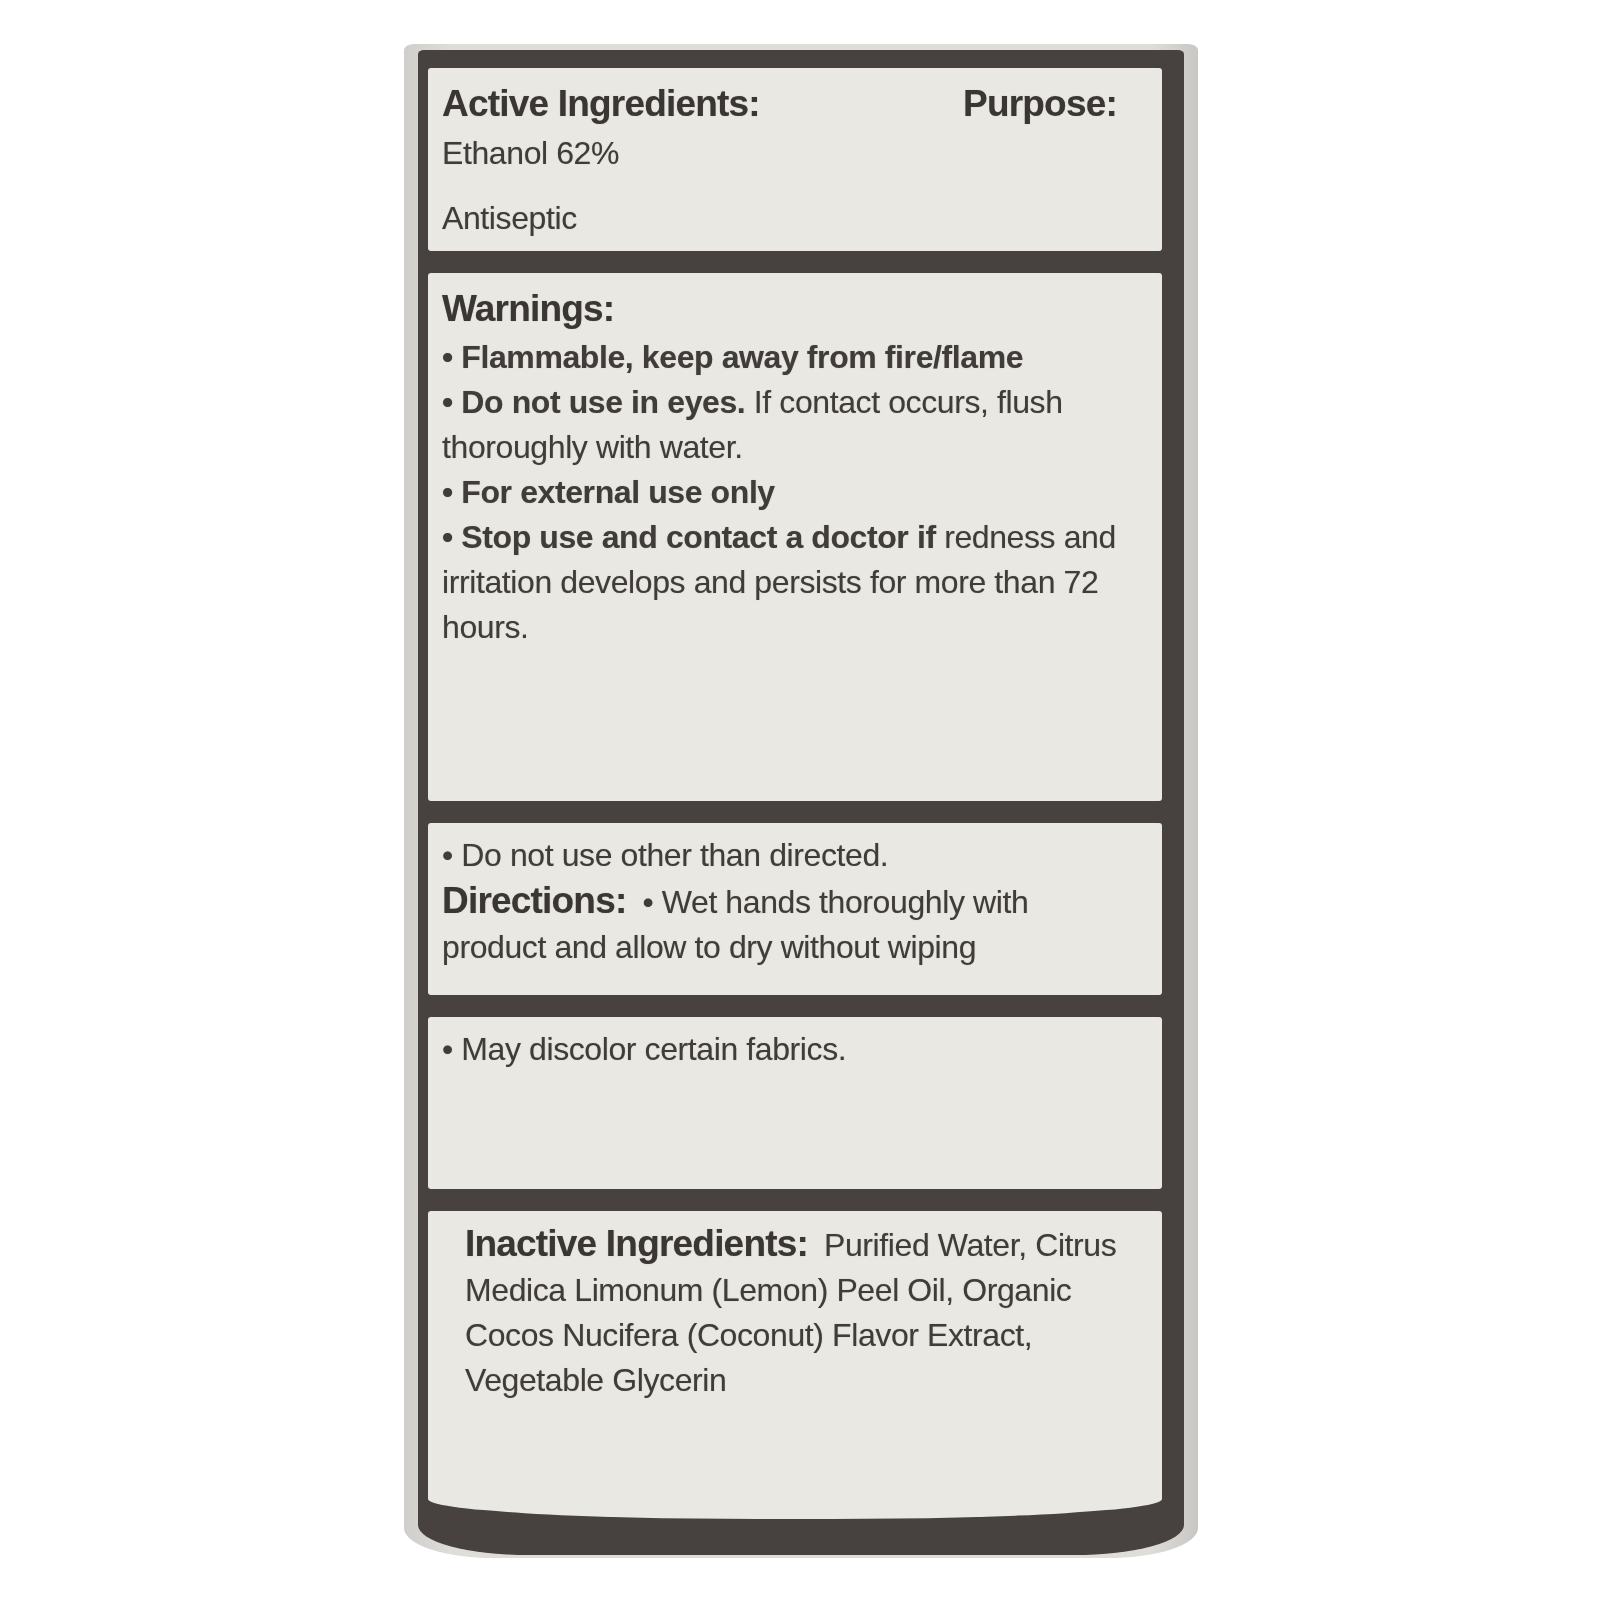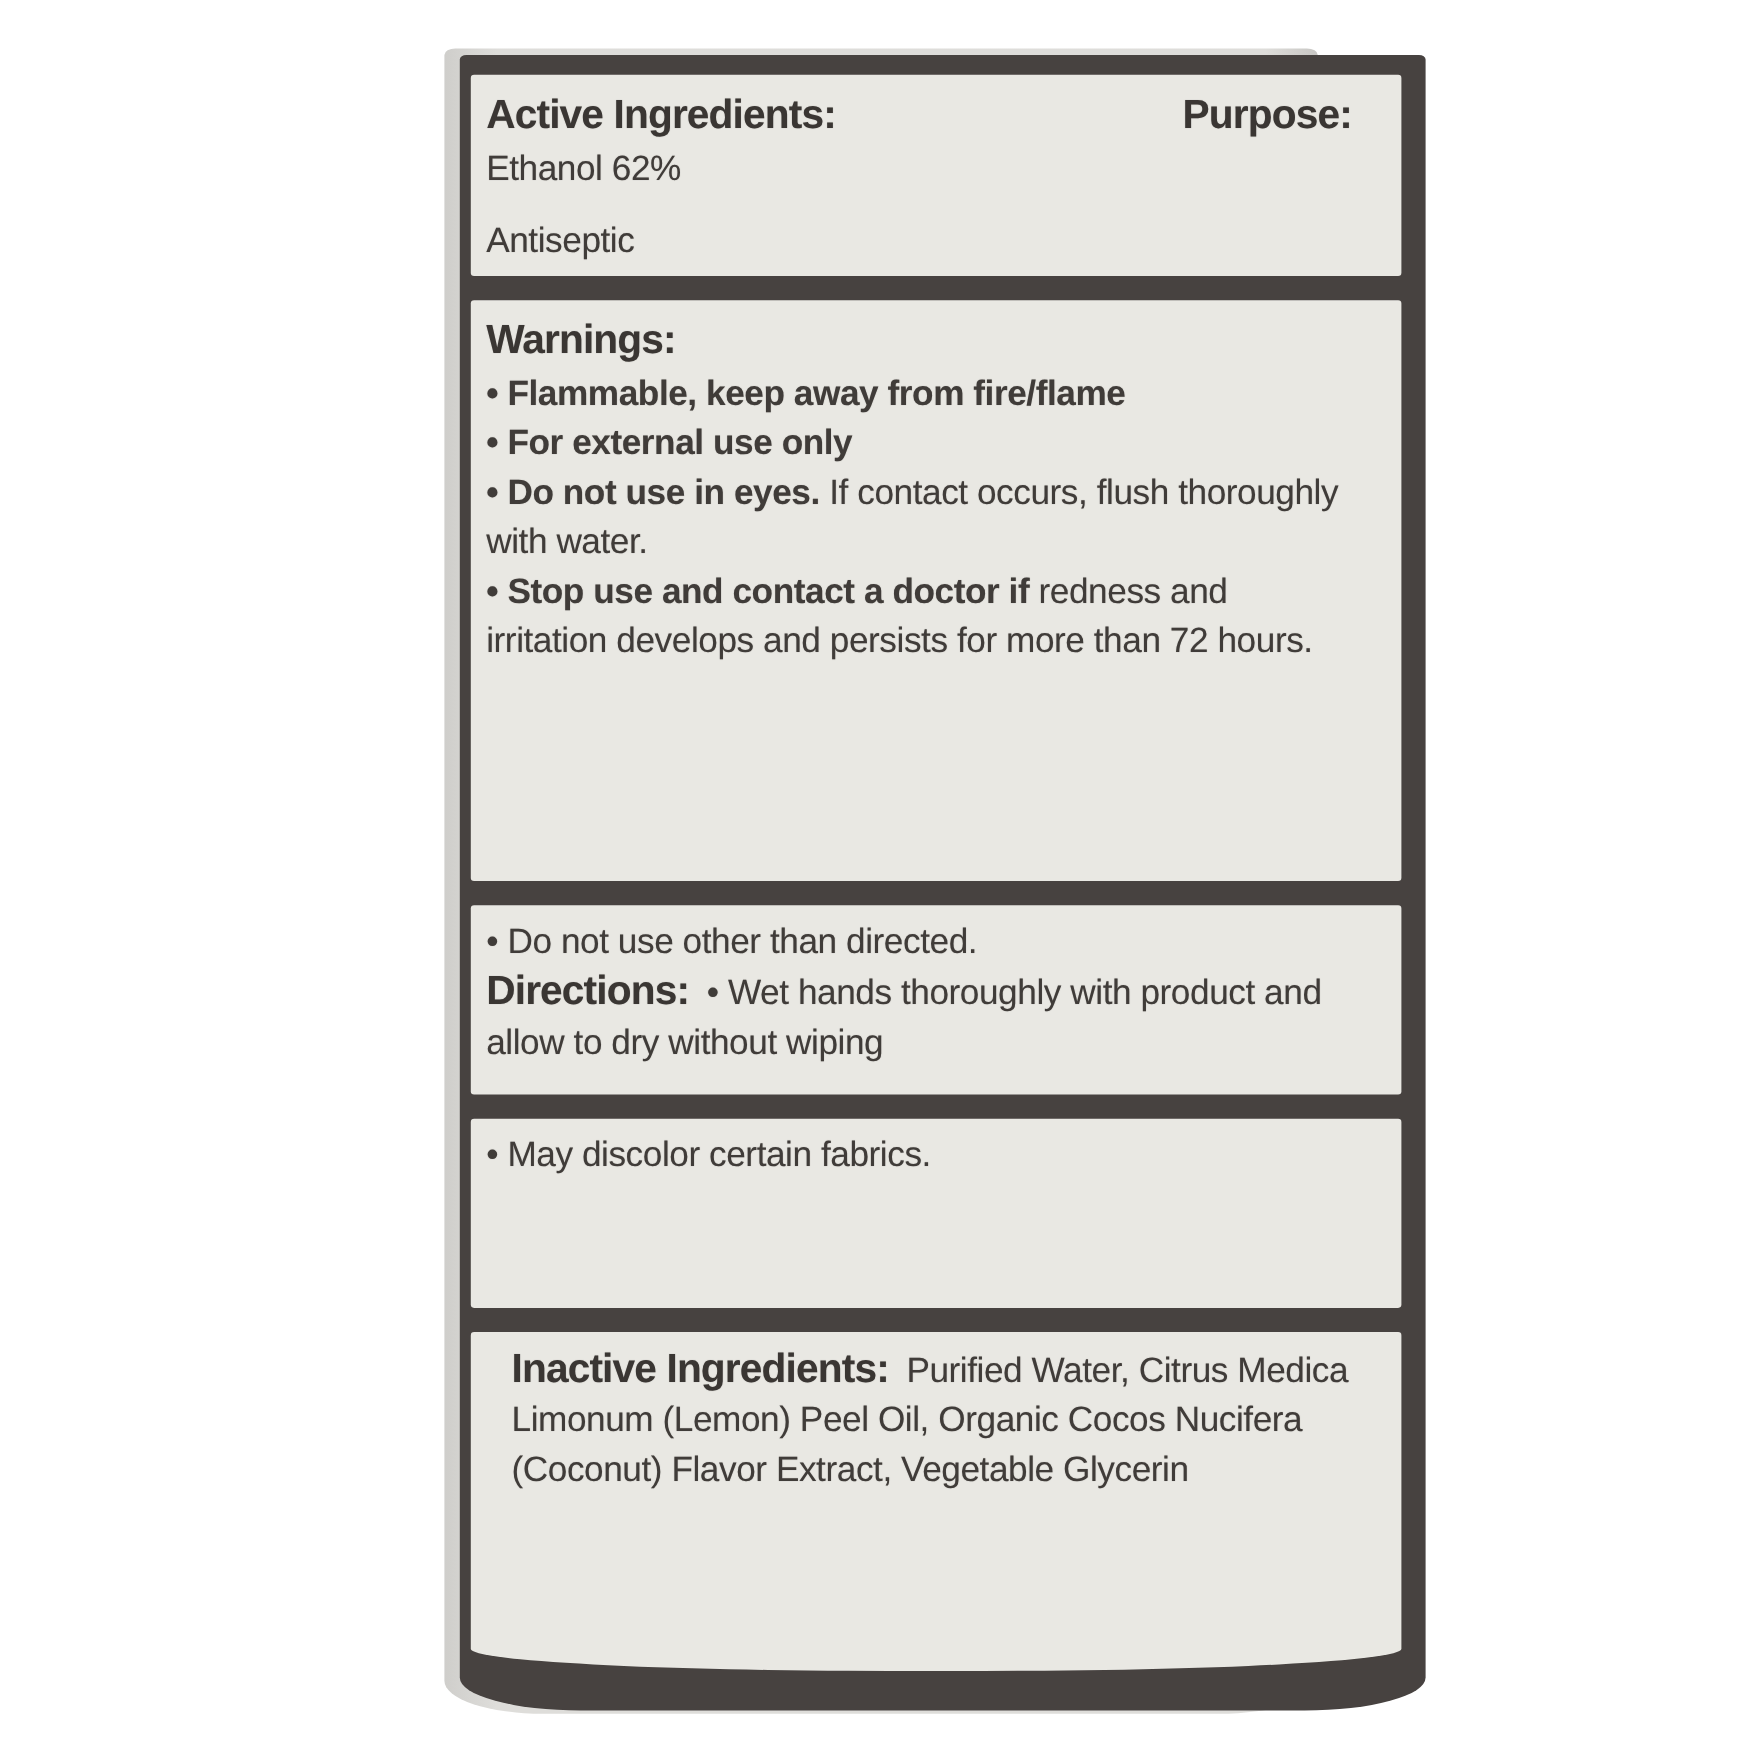--- a/index.html
+++ b/index.html
@@ -20,21 +20,21 @@
     top: 44px;
     width: 794px;
     height: 1514px;
     background: linear-gradient(to right, #cfcecb, #deddda 6%, #deddda 94%, #c8c7c4);
     border-radius: 10px 10px 90px 90px / 6px 6px 30px 30px;
   }
   .bottle-frame {
     position: absolute;
     left: 418px;
     top: 50px;
-    width: 878px;
+    width: 766px;
     height: 1505px;
     background: #474240;
     border-radius: 6px 6px 110px 110px / 4px 4px 30px 30px;
     overflow: hidden;
     display: flex;
     flex-direction: column;
     gap: 22px;
     padding: 18px 22px 36px 10px;
     box-sizing: border-box;
   }
@@ -105,22 +105,22 @@
       <span>Ethanol 62%</span>
       <span class="dots"></span>
       <span>Antiseptic</span>
     </div>
   </div>
 
 
   <div class="panel panel-warnings">
     <p class="hdg warnings-heading">Warnings:</p>
     <p><span class="b">• Flammable, keep away from fire/flame</span><span></span></p>
+    <p><span class="b">• Do not use in eyes.</span><span> If contact occurs, flush thoroughly with water.</span></p>
     <p><span class="b">• For external use only</span><span></span></p>
-    <p><span class="b">• Do not use in eyes.</span><span> If contact occurs, flush thoroughly with water.</span></p>
     <p><span class="b">• Stop use and contact a doctor if</span><span> redness and irritation develops and persists for more than 72 hours.</span></p>
   </div>
 
   <div class="panel panel-directions">
     <p>• Do not use other than directed.</p>
     <p>
       <span class="hdg inline-hdg">Directions:</span><span>• Wet hands thoroughly with product and allow to dry without wiping</span>
     </p>
   </div>
 

